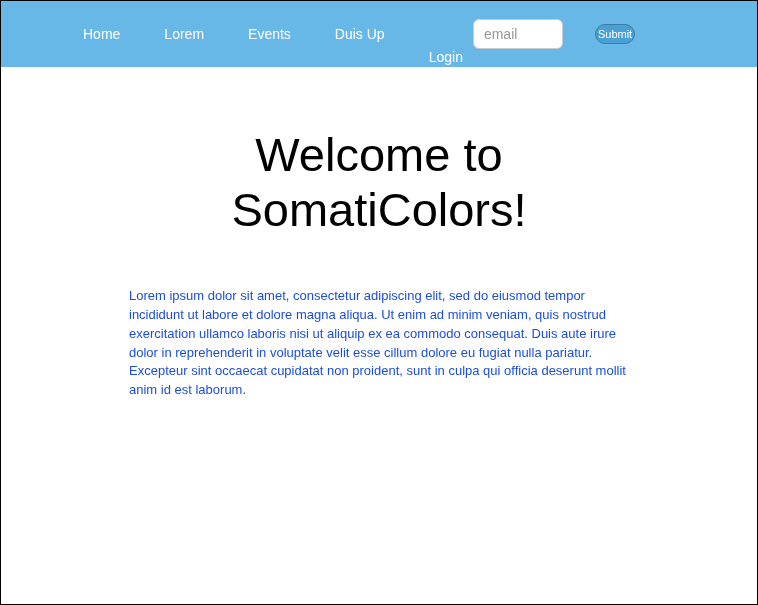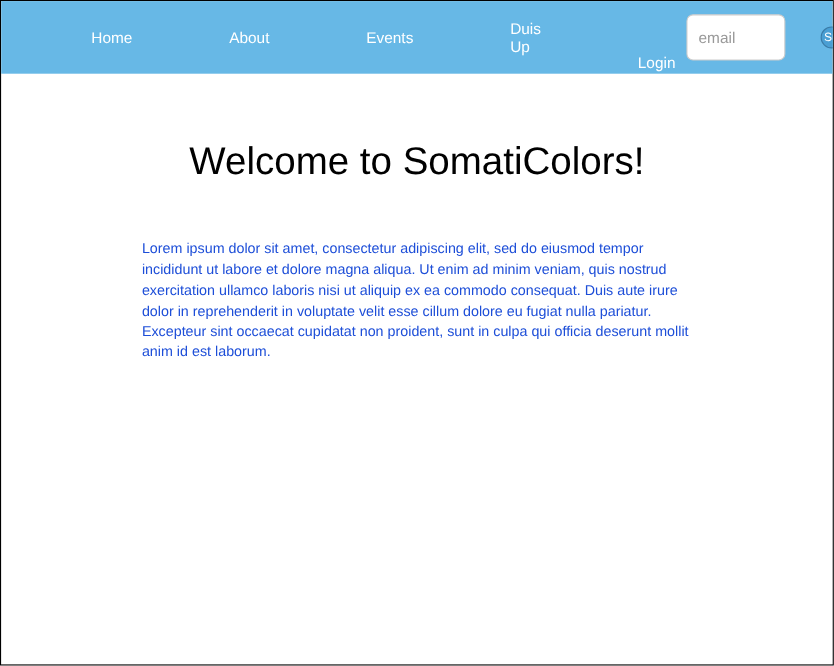--- a/index.html
+++ b/index.html
@@ -1,19 +1,18 @@
 <!DOCTYPE html>
 <html><head>
   <meta charset="utf-8">
   <style>
     * {
       margin: 0;
       padding: 0;
       box-sizing: border-box;
-      gap: 44px;
     }
     body {
       font-family: Arial, Helvetica, sans-serif;
       width: 758px;
       height: 605px;
       border: 1px solid #000;
       background: #fff;
     }
     .navbar {
       background: #67b8e6;
@@ -44,21 +43,21 @@
       align-items: center;
       gap: 14px;
     }
     .input-field {
       background: #fff;
       border: 1px solid #ccc;
       border-radius: 6px;
       padding: 6px 10px;
       font-size: 14px;
       width: 90px;
-      height: 42px;
+      height: 30px;
       color: #333;
     }
     .input-field::placeholder {
       color: #999;
     }
     .submit-btn {
       background: #4a9fd4;
       border: 1px solid #3a7ca8;
       border-radius: 10px;
       color: #fff;
@@ -66,39 +65,39 @@
       padding: 4px 2px;
       cursor: pointer;
       margin-left: 18px;
       height: 20px;
       line-height: 11px;
     }
     .content {
       padding: 60px 128px 20px 128px;
     }
     .page-title {
-      font-size: 35px;
+      font-size: 47px;
       font-weight: normal;
       text-align: center;
       margin-bottom: 50px;
       color: #000;
     }
     .body-text {
       font-size: 13px;
       line-height: 1.45;
       color: #1d4ed8;
     }
   </style>
 </head>
 <body>
 
 <nav class="navbar">
   <div class="nav-links">
     <a class="nav-link">Home</a>
-    <a class="nav-link">About</a>
+    <a class="nav-link">Lorem</a>
     <a class="nav-link">Events</a>
     <a class="nav-link">Duis Up</a>
     <a class="nav-link">Login</a>
   </div>
   <div class="login-form">
     <input type="text" class="input-field" placeholder="email" style="">
     <button class="submit-btn">Submit</button>
   </div>
 </nav>
 

